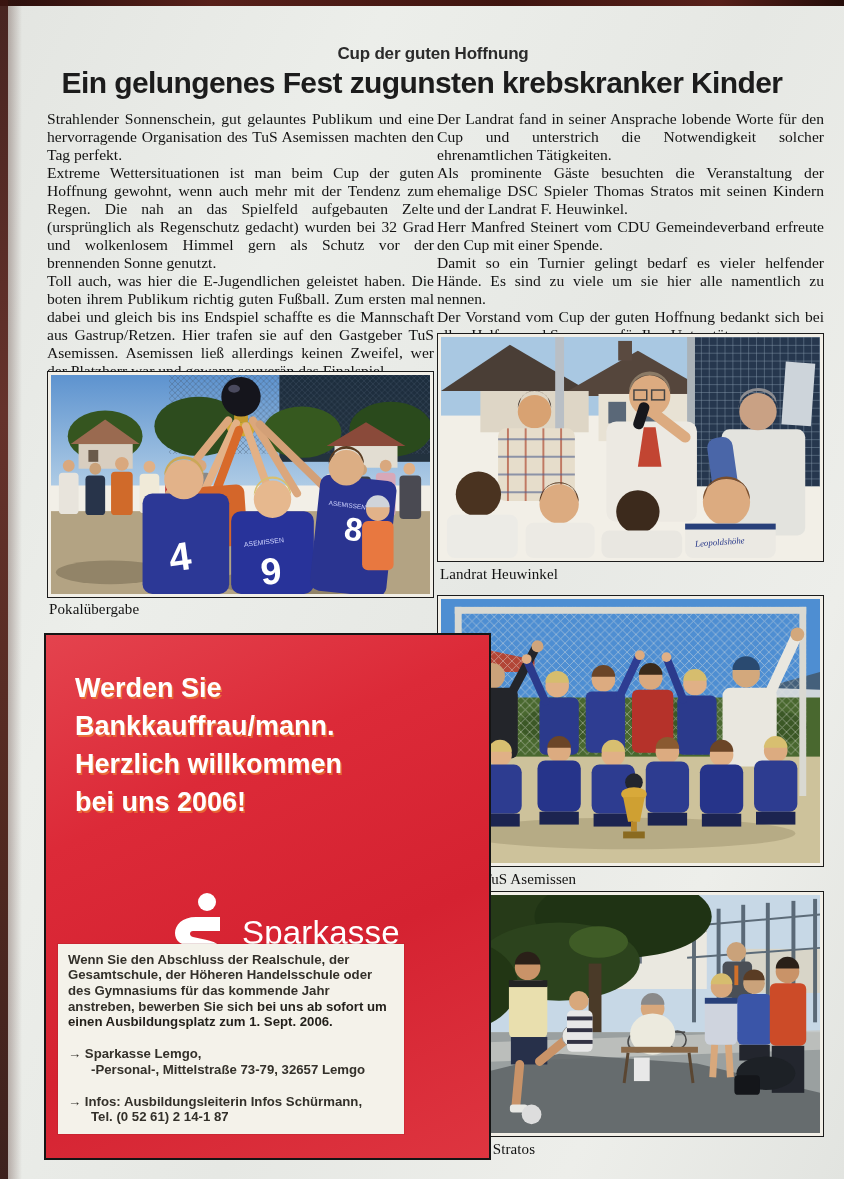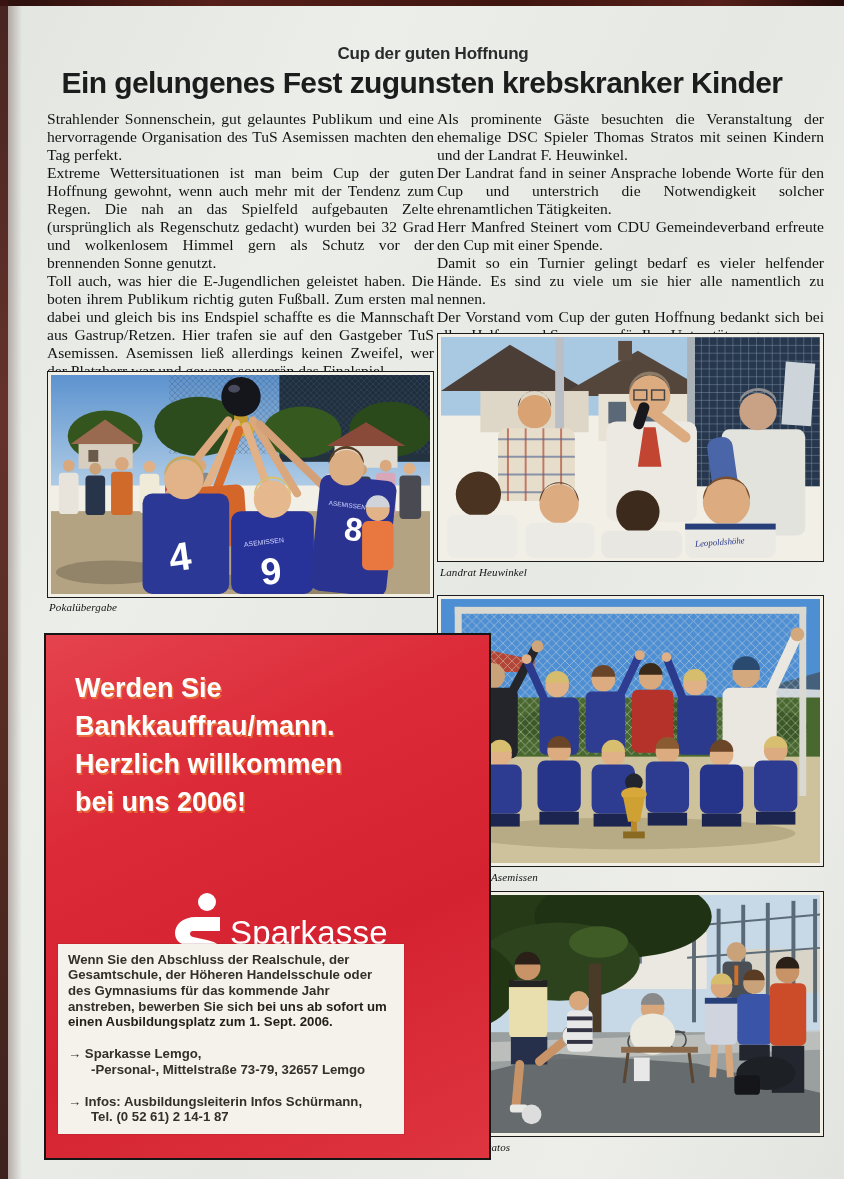--- a/index.html
+++ b/index.html
@@ -25,38 +25,38 @@
 
   .col{position:absolute;width:387px;}
   .col-left{left:47px;top:110px;}
   .col-right{left:437px;top:110px;}
   .col p{margin:0;font-size:15.6px;line-height:18px;text-align:justify;
     hyphens:auto;-webkit-hyphens:auto;color:#131313;}
 
   .photo{position:absolute;box-sizing:border-box;border:1px solid #1b1b1b;
     background:#f2efe7;padding:3px;}
   .photo svg{display:block;width:100%;height:100%;}
-  .caption{position:absolute;font-size:11px;color:#121212;letter-spacing:.1px;font-style:italic;}
+  .caption{position:absolute;font-size:15px;color:#121212;letter-spacing:.1px;}
 
   #photo1{left:47px;top:371px;width:387px;height:227px;}
   #cap1{left:49px;top:601px;}
   #photo2{left:437px;top:333px;width:387px;height:229px;}
   #cap2{left:440px;top:566px;}
   #photo3{left:437px;top:595px;width:387px;height:272px;}
   #cap3{left:440px;top:871px;}
   #photo4{left:437px;top:891px;width:387px;height:246px;}
   #cap4{left:440px;top:1141px;}
 
   .ad{position:absolute;left:44px;top:633px;width:447px;height:527px;box-sizing:border-box;
     border:2px solid #151515;
     background:linear-gradient(155deg,#e4434e 0%,#dc2a38 30%,#d52231 62%,#de3540 100%);}
   .ad-headline{position:absolute;left:29px;top:34px;
     font-family:"Liberation Sans",sans-serif;font-weight:700;font-size:27px;line-height:38px;
     color:#ffffff;text-shadow:1.5px 1.5px 0 rgba(250,205,45,.38);}
-  .ad-brand{position:absolute;left:116px;top:256px;display:flex;gap:4px;align-items:flex-start;}
+  .ad-brand{position:absolute;left:116px;top:256px;display:flex;gap:16px;align-items:flex-start;}
   .ad-brand .brand-text{font-family:"Liberation Sans",sans-serif;font-weight:400;
     font-size:33px;line-height:40px;color:#ffffff;margin-top:22px;letter-spacing:.2px;}
   .ad-info{position:absolute;left:12px;bottom:24px;width:346px;box-sizing:border-box;
     background:#f4f2ea;padding:8px 10px 9px 10px;
     font-family:"Liberation Sans",sans-serif;font-size:13.2px;line-height:15.7px;
     color:#33302a;font-weight:700;box-shadow:0 0 0 1px rgba(120,30,30,.15);}
   .ad-info strong{font-weight:700;color:#221f1a;}
   .ad-item{padding-left:17px;text-indent:-17px;margin-top:16px;}
   .ad-item .l2{padding-left:6px;text-indent:0;}
   .arr{color:#33302a;}
@@ -73,22 +73,22 @@
   <div class="headline">Ein gelungenes Fest zugunsten krebskranker Kinder</div>
 
   <div class="col col-left">
     <p>Strahlender Sonnenschein, gut gelauntes Publikum und eine hervorragende Organisation des TuS Asemissen machten den Tag perfekt.</p>
     <p>Extreme Wettersituationen ist man beim Cup der guten Hoffnung gewohnt, wenn auch mehr mit der Tendenz zum Regen. Die nah an das Spielfeld aufgebauten Zelte (ursprünglich als Regenschutz gedacht) wurden bei 32 Grad und wolkenlosem Himmel gern als Schutz vor der brennenden Sonne genutzt.</p>
     <p>Toll auch, was hier die E-Jugendlichen geleistet haben. Die boten ihrem Publikum richtig guten Fußball. Zum ersten mal dabei und gleich bis ins Endspiel schaffte es die Mannschaft aus Gastrup/Retzen. Hier trafen sie auf den Gastgeber TuS Asemissen. Asemissen ließ allerdings keinen Zweifel, wer der Platzherr war und gewann souverän das Finalspiel.</p>
     <p>Somit ging der Wanderpokal zum zweiten mal nach Asemissen.</p>
   </div>
 
   <div class="col col-right">
+    <p>Der Landrat fand in seiner Ansprache lobende Worte für den Cup und unterstrich die Notwendigkeit solcher ehrenamtlichen Tätigkeiten.</p>
     <p>Als prominente Gäste besuchten die Veranstaltung der ehemalige DSC Spieler Thomas Stratos mit seinen Kindern und der Landrat F. Heuwinkel.</p>
-    <p>Der Landrat fand in seiner Ansprache lobende Worte für den Cup und unterstrich die Notwendigkeit solcher ehrenamtlichen Tätigkeiten.</p>
     <p>Herr Manfred Steinert vom CDU Gemeindeverband erfreute den Cup mit einer Spende.</p>
     <p>Damit so ein Turnier gelingt bedarf es vieler helfender Hände. Es sind zu viele um sie hier alle namentlich zu nennen.</p>
     <p>Der Vorstand vom Cup der guten Hoffnung bedankt sich bei allen Helfern und Sponsoren für Ihre Unterstützung.</p>
   </div>
 
   <div class="photo" id="photo1">
     <svg viewBox="0 0 385 222" preserveAspectRatio="none">
       <defs>
         <linearGradient id="sky1" x1="0" y1="0" x2="0" y2="1">
           <stop offset="0" stop-color="#5d93cf"></stop>

